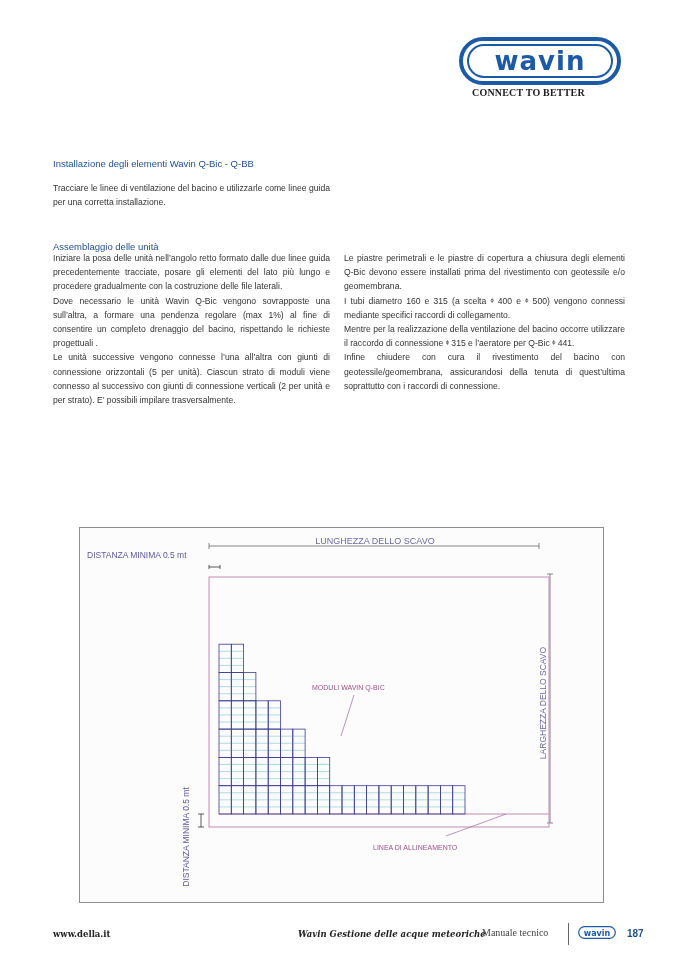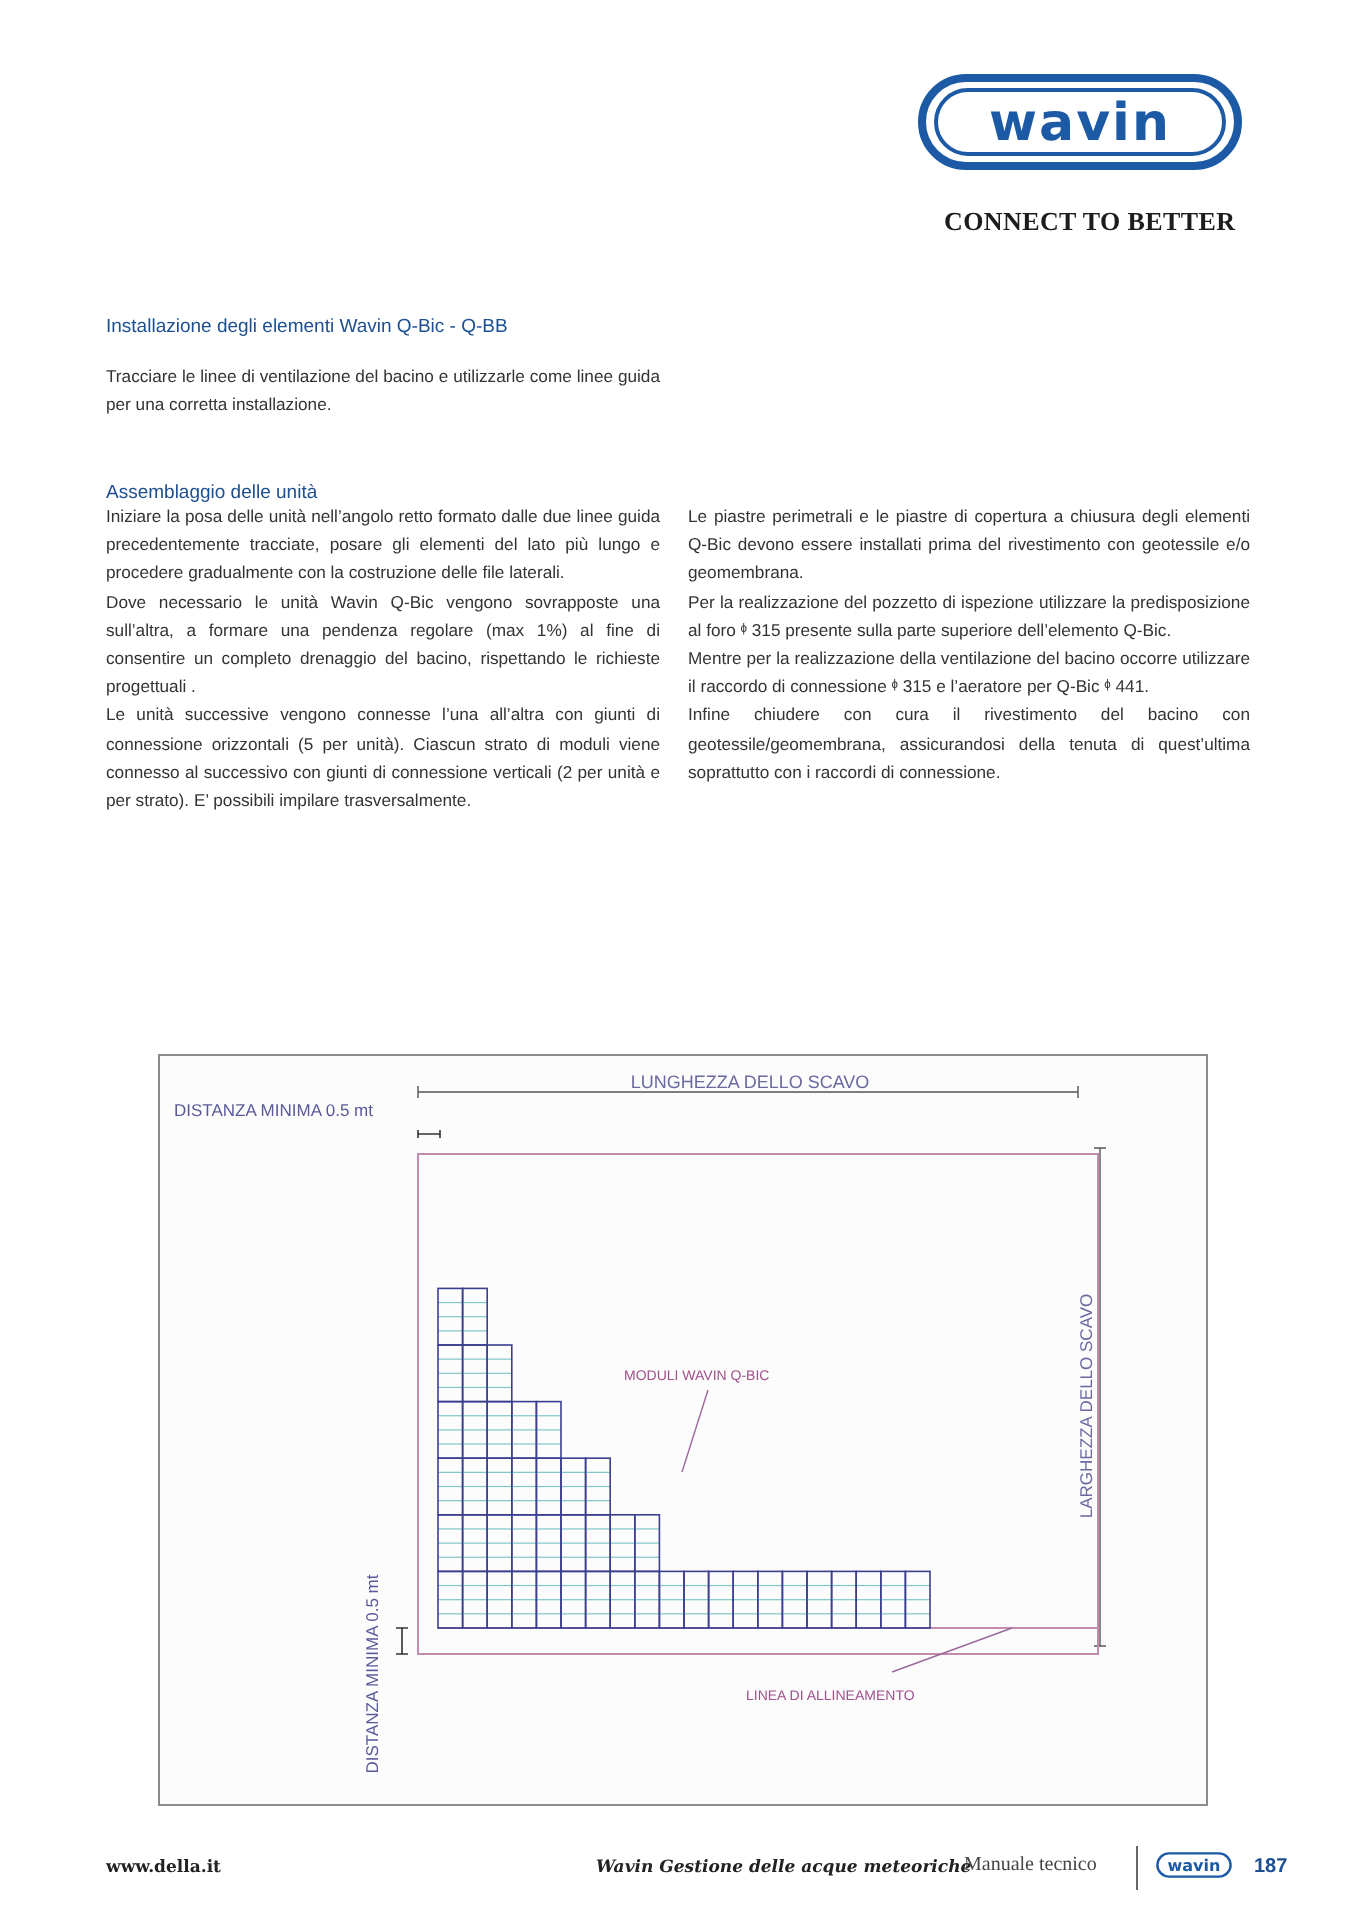--- a/index.html
+++ b/index.html
@@ -1,20 +1,20 @@
 <!DOCTYPE html>
 <html><head>
 <meta charset="utf-8">
 <style>
   html, body { margin: 0; padding: 0; background: #ffffff; }
   body { width: 677px; height: 958px; position: relative; overflow: hidden;
          font-family: "Liberation Sans", sans-serif; color: #2a2a2a; }
   .logo { position: absolute; left: 459px; top: 37px; width: 162px; height: 48px; }
   .tagline { position: absolute; left: 472px; top: 87px; font-family: "Liberation Serif", serif;
-             font-weight: bold; font-size: 13px; letter-spacing: 0.2px; color: #1c1c1c; margin-top: 16px; }
+             font-weight: bold; font-size: 10px; letter-spacing: 0.2px; color: #1c1c1c; }
   .h-section { position: absolute; left: 53px; font-weight: normal; font-size: 9.5px; color: #1d4f91; }
   .para { position: absolute; font-size: 8.6px; line-height: 14.2px; text-align: justify; color: #333; }
   .para p { margin: 0; }
   .col-left { left: 53px; width: 277px; }
   .col-right { left: 344px; width: 281px; }
   .diagram { position: absolute; left: 79px; top: 527px; width: 525px; height: 376px; }
   .footer { position: absolute; top: 929px; font-size: 9px; }
   .f-url { left: 53px; font-weight: bold; color: #222; font-family: "DejaVu Serif", serif; font-size: 8.5px;}
   .f-title { left: 298px; font-weight: bold; color: #222; font-family: "DejaVu Serif", serif; font-size: 8.5px; font-style: italic;}
   .f-sub { left: 482px; color: #444; font-family: "Liberation Serif", serif; font-size: 10px; top: 927px;}
@@ -38,21 +38,21 @@
 </div>
 
 <div class="h-section" style="top:241px;">Assemblaggio delle unità</div>
 <div class="para col-left" style="top:251px;">
   <p>Iniziare la posa delle unità nell’angolo retto formato dalle due linee guida precedentemente tracciate, posare gli elementi del lato più lungo e procedere gradualmente con la costruzione delle file laterali.</p>
   <p>Dove necessario le unità Wavin Q-Bic vengono sovrapposte una sull’altra, a formare una pendenza regolare (max 1%) al fine di consentire un completo drenaggio del bacino, rispettando le richieste progettuali .</p>
   <p>Le unità successive vengono connesse l’una all’altra con giunti di connessione orizzontali (5  per unità). Ciascun strato di moduli viene connesso al successivo con giunti di connessione verticali (2 per unità e per strato). E’ possibili impilare trasversalmente.</p>
 </div>
 <div class="para col-right" style="top:251px;">
   <p>Le piastre perimetrali e le piastre di copertura a chiusura degli elementi Q-Bic devono essere installati prima del rivestimento con geotessile e/o geomembrana.</p>
-  <p>Per la realizzazione del pozzetto di ispezione utilizzare la predisposizione al foro ᶲ 315 presente sulla parte superiore dell’elemento Q-Bic.</p>
+  <p>I tubi diametro 160 e 315 (a scelta ᶲ 400 e ᶲ 500) vengono connessi mediante specifici raccordi di collegamento.</p>
   <p>Mentre per la realizzazione della ventilazione del bacino occorre utilizzare il raccordo di connessione ᶲ 315 e l’aeratore per Q-Bic ᶲ 441.</p>
   <p>Infine chiudere con cura il rivestimento del bacino con geotessile/geomembrana, assicurandosi della tenuta di quest’ultima soprattutto con i raccordi di connessione.</p>
 </div>
 
 <svg class="diagram" viewBox="0 0 525 376">
   <rect x="0.5" y="0.5" width="524" height="375" fill="#fdfcfd" stroke="#8c8c8c" stroke-width="1"></rect>
 
   <line x1="130" y1="19" x2="460" y2="19" stroke="#555" stroke-width="0.7"></line>
   <path d="M130 16 L130 22 M460 16 L460 22" stroke="#555" stroke-width="0.7"></path>
   <text x="296" y="17" text-anchor="middle" font-size="9" fill="#6a6aa0" font-family="Liberation Sans, sans-serif">LUNGHEZZA  DELLO  SCAVO</text>

